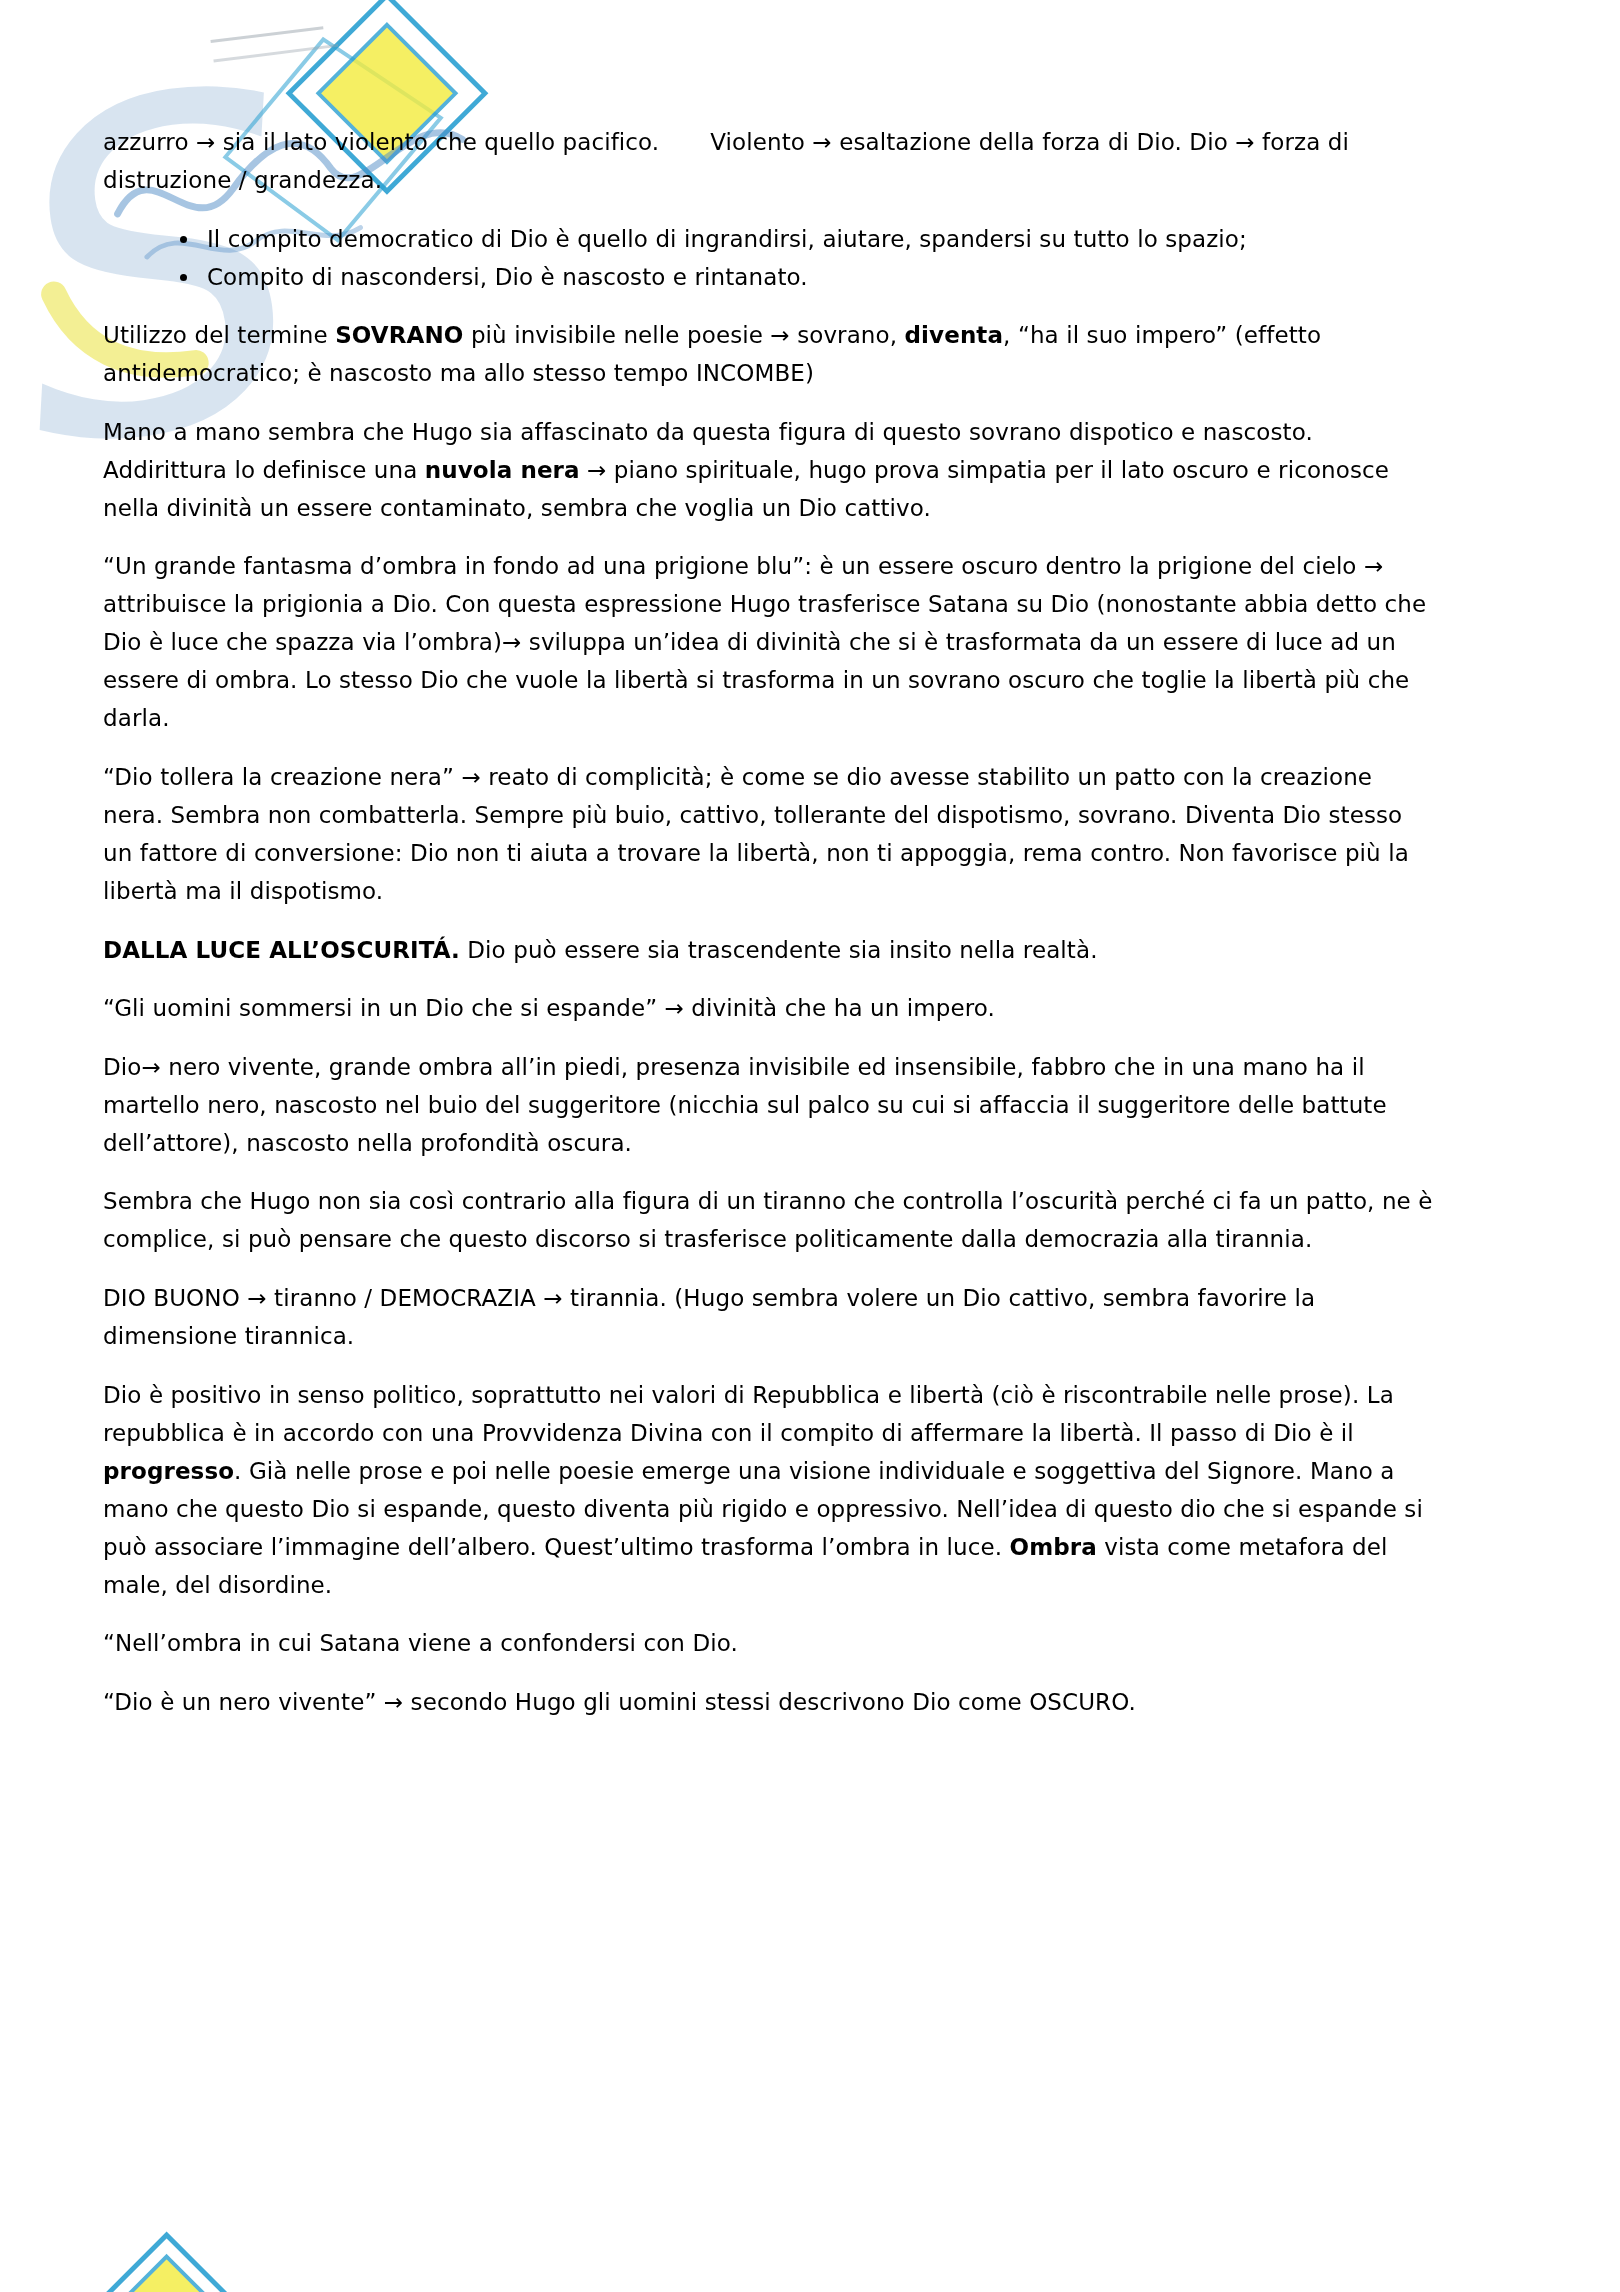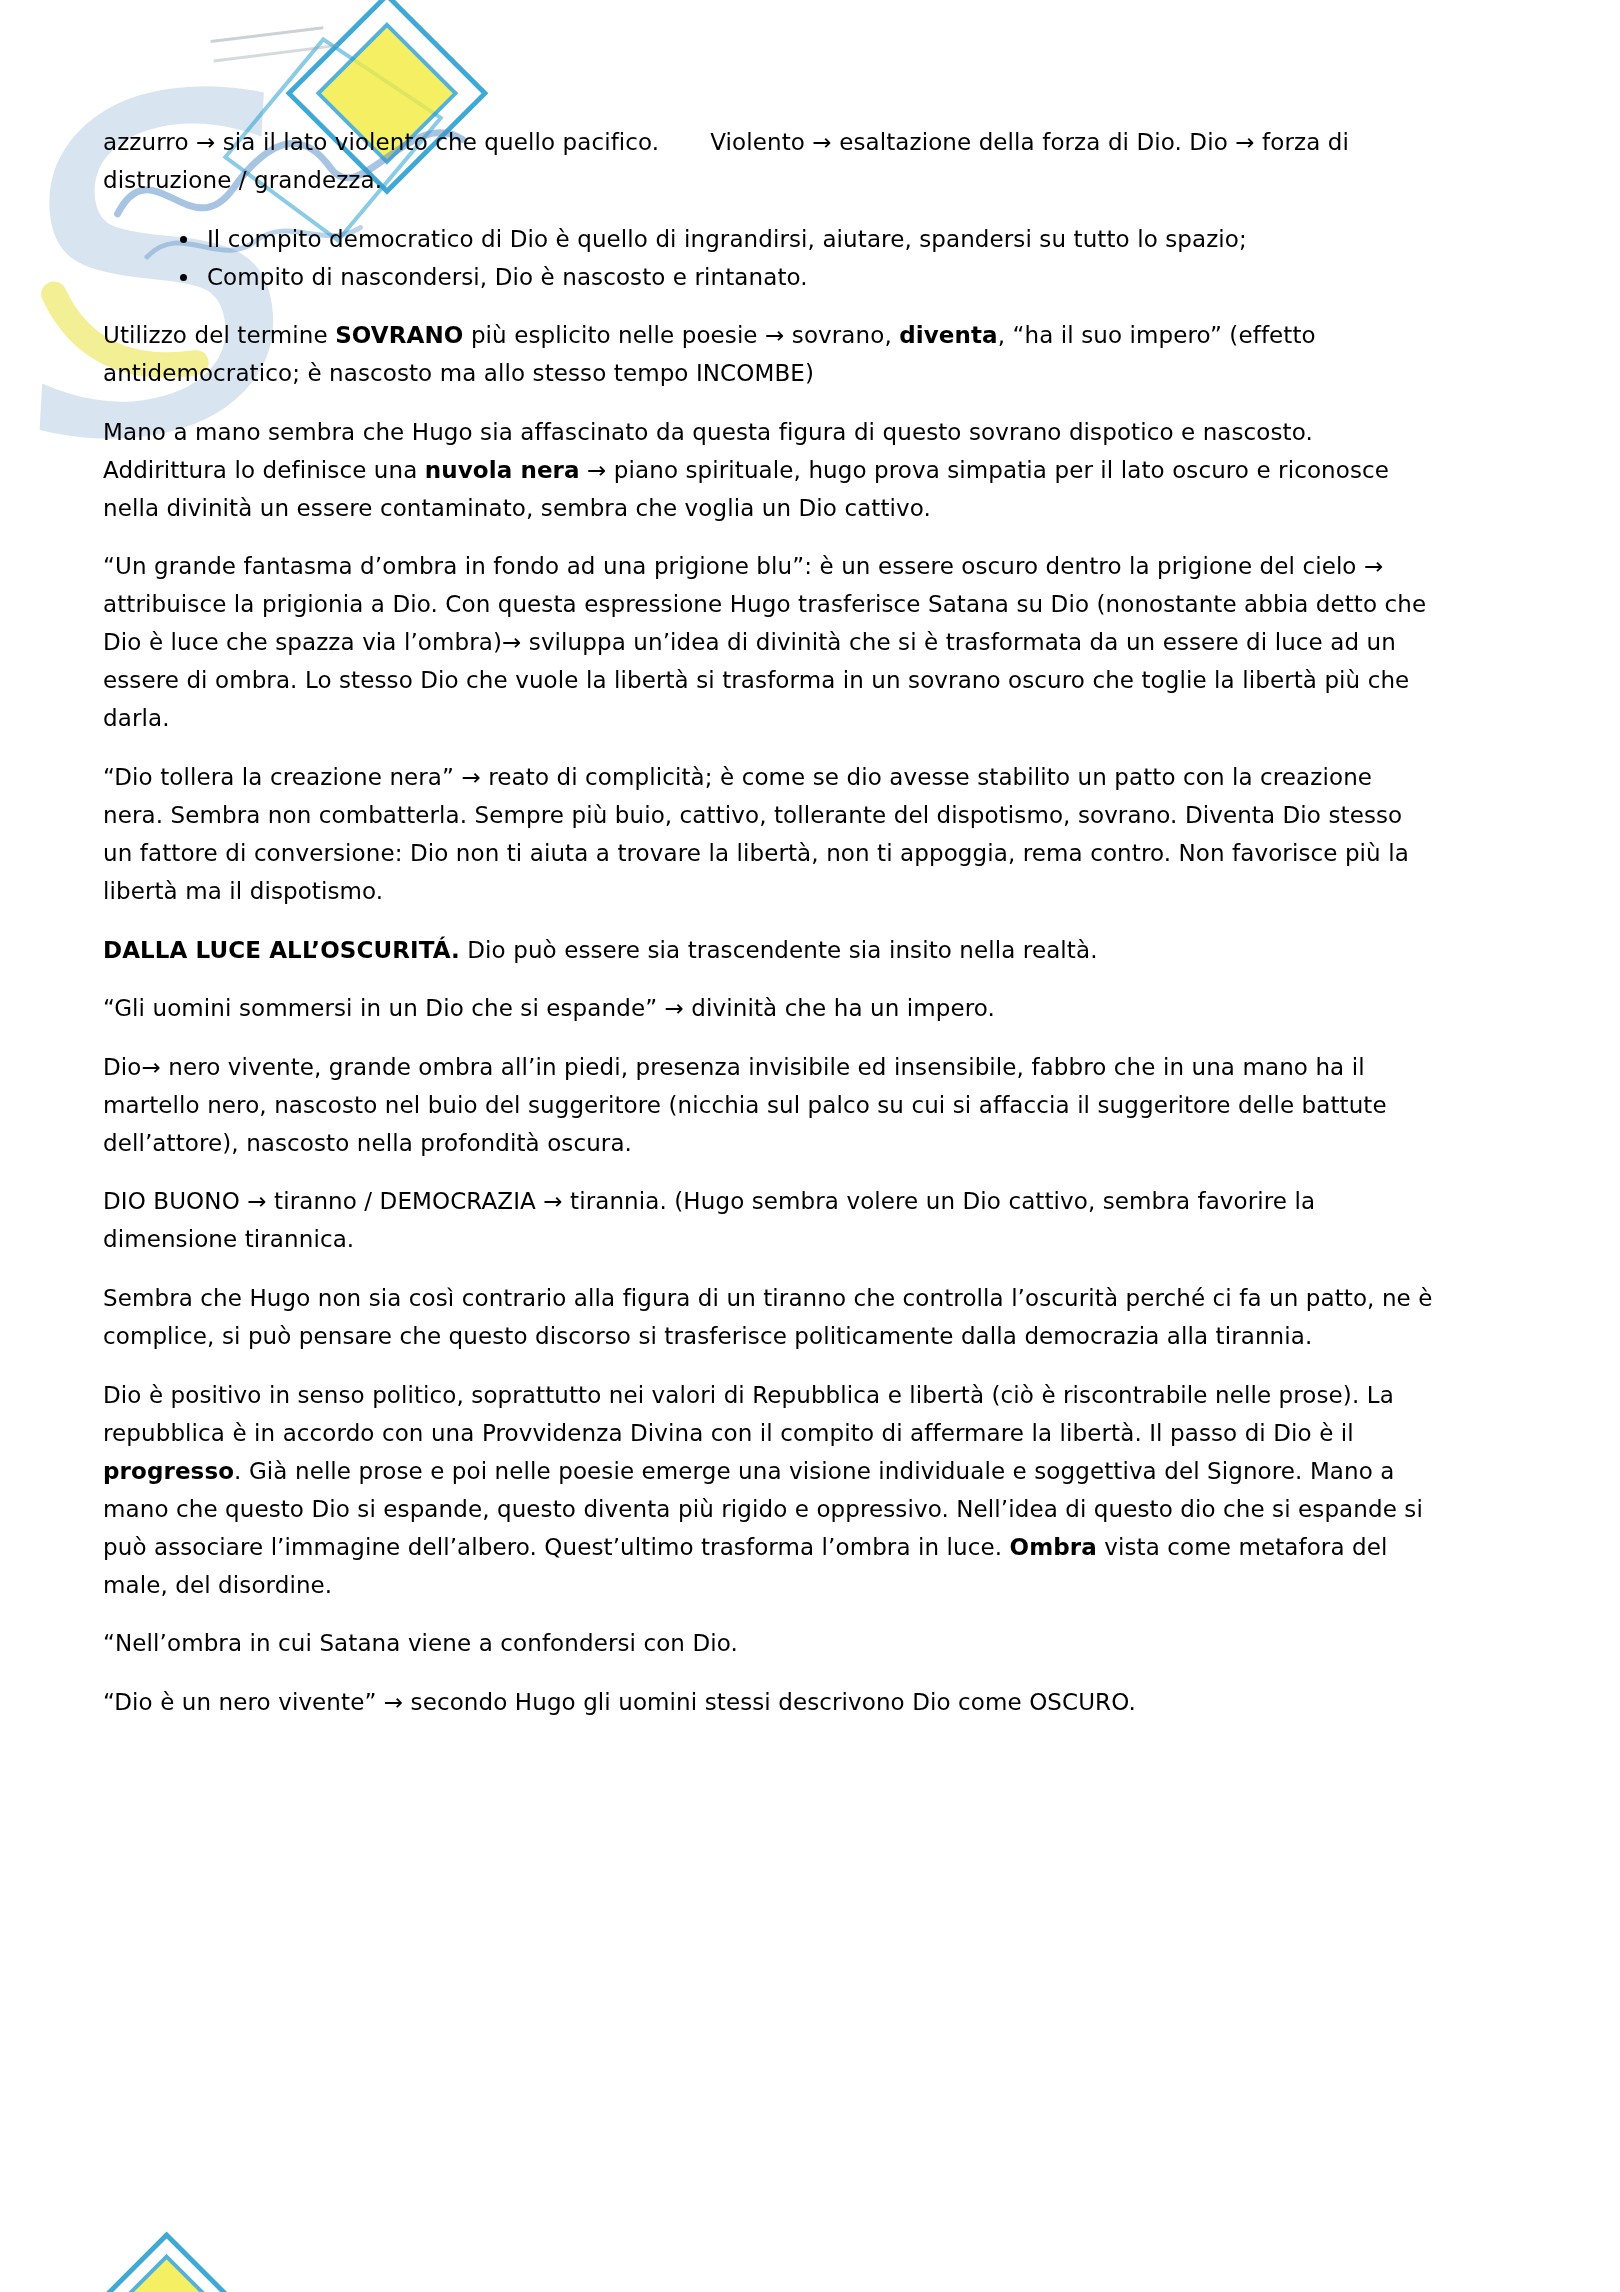--- a/index.html
+++ b/index.html
@@ -68,28 +68,28 @@
     <polygon points="115,8 185,78 115,148 45,78" fill="none" stroke="#2aa0d2" stroke-width="5" opacity="0.9"></polygon>
     <polygon points="115,30 165,80 115,130 65,80" fill="#f3ec3d" stroke="#2aa0d2" stroke-width="4" opacity="0.8"></polygon>
   </svg>
 
   <main class="doc">
       <p><span>azzurro → sia il lato violento che quello pacifico.</span><span class="tab"></span><span>Violento → esaltazione della forza di Dio.  Dio → forza di distruzione / grandezza.</span></p>
       <ul>
         <li><span>Il compito democratico di Dio è quello di ingrandirsi, aiutare, spandersi su tutto lo spazio;</span></li>
         <li><span>Compito di nascondersi, Dio è nascosto e rintanato.</span></li>
       </ul>
-      <p><span>Utilizzo del termine </span><b>SOVRANO</b><span> più esplicito nelle poesie → sovrano, </span><b>diventa</b><span>, “ha il suo impero” (effetto antidemocratico; è nascosto ma allo stesso tempo INCOMBE)</span></p>
+      <p><span>Utilizzo del termine </span><b>SOVRANO</b><span> più invisibile nelle poesie → sovrano, </span><b>diventa</b><span>, “ha il suo impero” (effetto antidemocratico; è nascosto ma allo stesso tempo INCOMBE)</span></p>
       <p><span>Mano a mano sembra che Hugo sia affascinato da questa figura di questo sovrano dispotico e nascosto. Addirittura lo definisce una </span><b>nuvola nera</b><span> → piano spirituale, hugo prova simpatia per il lato oscuro e riconosce nella divinità un essere contaminato, sembra che voglia un Dio cattivo.</span></p>
       <p><span>“Un grande fantasma d’ombra in fondo ad una prigione blu”: è un essere oscuro dentro la prigione del cielo → attribuisce la prigionia a Dio. Con questa espressione Hugo trasferisce Satana su Dio (nonostante abbia detto che Dio è luce che spazza via l’ombra)→ sviluppa un’idea di divinità che si è trasformata da un essere di luce ad un essere di ombra. Lo stesso Dio che vuole la libertà si trasforma in un sovrano oscuro che toglie la libertà più che darla.</span></p>
       <p><span>“Dio tollera la creazione nera” → reato di complicità; è come se dio avesse stabilito un patto con la creazione nera. Sembra non combatterla. Sempre più buio, cattivo, tollerante del dispotismo, sovrano. Diventa Dio stesso un fattore di conversione: Dio non ti aiuta a trovare la libertà, non ti appoggia, rema contro. Non favorisce più la libertà ma il dispotismo.</span></p>
       <p><b>DALLA LUCE ALL’OSCURITÁ.</b><span> Dio può essere sia trascendente sia insito nella realtà.</span></p>
       <p><span>“Gli uomini sommersi in un Dio che si espande” → divinità che ha un impero.</span></p>
       <p><span>Dio→ nero vivente, grande ombra all’in piedi, presenza invisibile ed insensibile, fabbro che in una mano ha il martello nero, nascosto nel buio del suggeritore (nicchia sul palco su cui si affaccia il suggeritore delle battute dell’attore), nascosto nella profondità oscura.</span></p>
+      <p><span>Sembra che Hugo non sia così contrario alla figura di un tiranno che controlla l’oscurità perché ci fa un patto, ne è complice, si può pensare che questo discorso si trasferisce politicamente dalla democrazia alla tirannia.</span></p>
       <p><span>DIO BUONO → tiranno / DEMOCRAZIA → tirannia. (Hugo sembra volere un Dio cattivo, sembra favorire la dimensione tirannica.</span></p>
-      <p><span>Sembra che Hugo non sia così contrario alla figura di un tiranno che controlla l’oscurità perché ci fa un patto, ne è complice, si può pensare che questo discorso si trasferisce politicamente dalla democrazia alla tirannia.</span></p>
       <p><span>Dio è positivo in senso politico, soprattutto nei valori di Repubblica e libertà (ciò è riscontrabile nelle prose). La repubblica è in accordo con una Provvidenza Divina con il compito di affermare la libertà. Il passo di Dio è il </span><b>progresso</b><span>. Già nelle prose e poi nelle poesie emerge una visione individuale e soggettiva del Signore. Mano a mano che questo Dio si espande, questo diventa più rigido e oppressivo. Nell’idea di questo dio che si espande si può associare l’immagine dell’albero. Quest’ultimo trasforma l’ombra in luce.  </span><b>Ombra</b><span> vista come metafora del male, del disordine.</span></p>
       <p><span>“Nell’ombra in cui Satana viene a confondersi con Dio.</span></p>
       <p><span>“Dio è un nero vivente” → secondo Hugo gli uomini stessi descrivono Dio come OSCURO.</span></p>
     </main>
 
 </div>
 
 
 </body></html>

